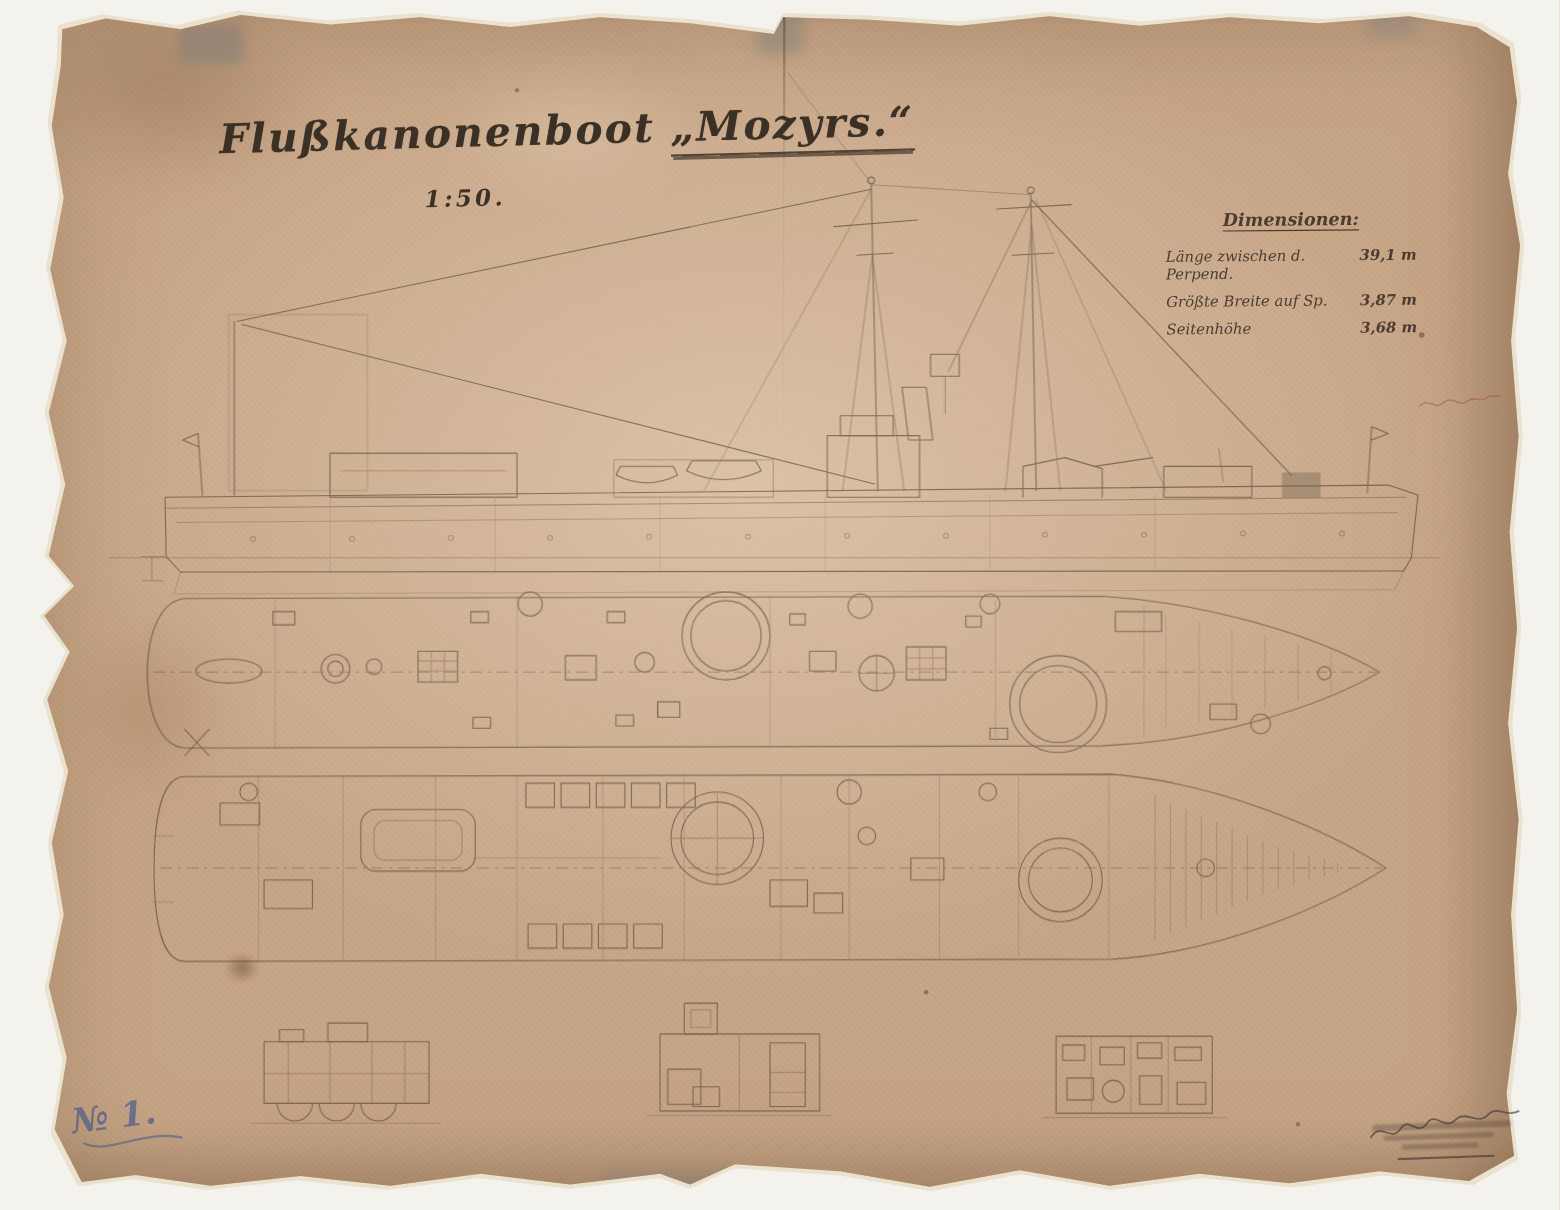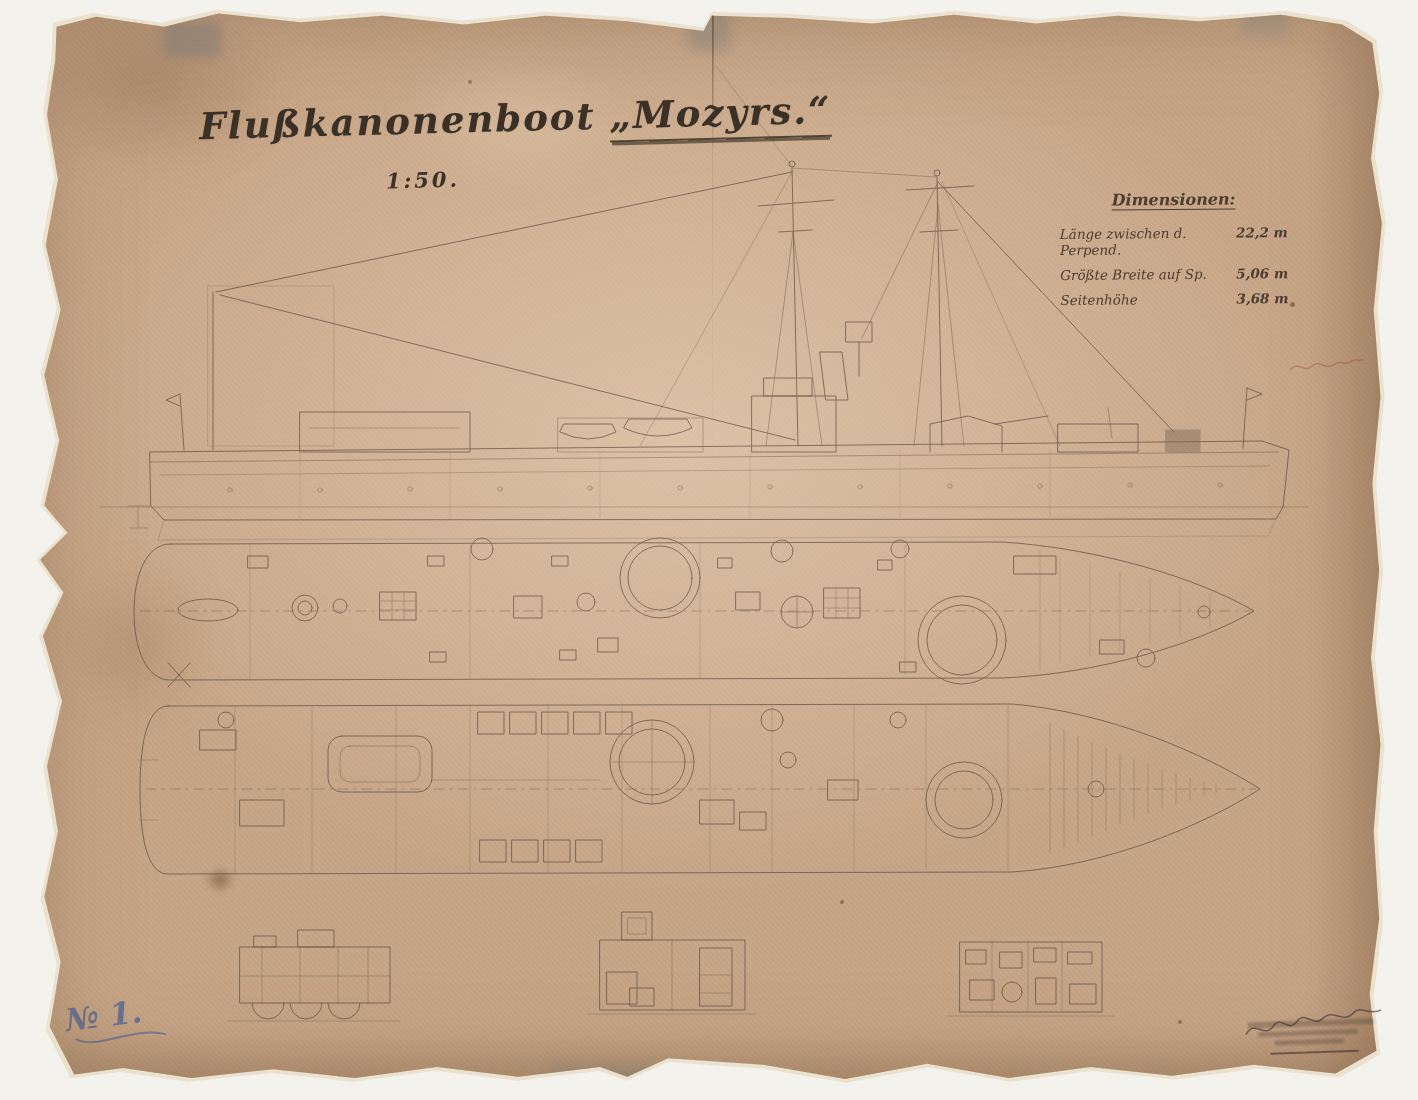--- a/index.html
+++ b/index.html
@@ -277,25 +277,25 @@
     <div class="title-line">
       <span>Flußkanonenboot</span><span class="title-name">„Mozyrs.“</span>
     </div>
     <div class="scale">1:50.</div>
   </div>
 
   <div class="dims">
     <div class="dims-heading">Dimensionen:</div>
     <div class="dim-row">
       <span class="dim-label">Länge zwischen d. Perpend.</span>
-      <span class="dim-value">22,2 m</span>
+      <span class="dim-value">39,1 m</span>
     </div>
     <div class="dim-row">
       <span class="dim-label">Größte Breite auf Sp.</span>
-      <span class="dim-value">5,06 m</span>
+      <span class="dim-value">3,87 m</span>
     </div>
     <div class="dim-row">
       <span class="dim-label">Seitenhöhe</span>
       <span class="dim-value">3,68 m</span>
     </div>
   </div>
 
   <div class="sheet-no">
     <span>№ 1.</span>
     <svg class="flourish" width="96" height="20" viewBox="0 0 96 20">

